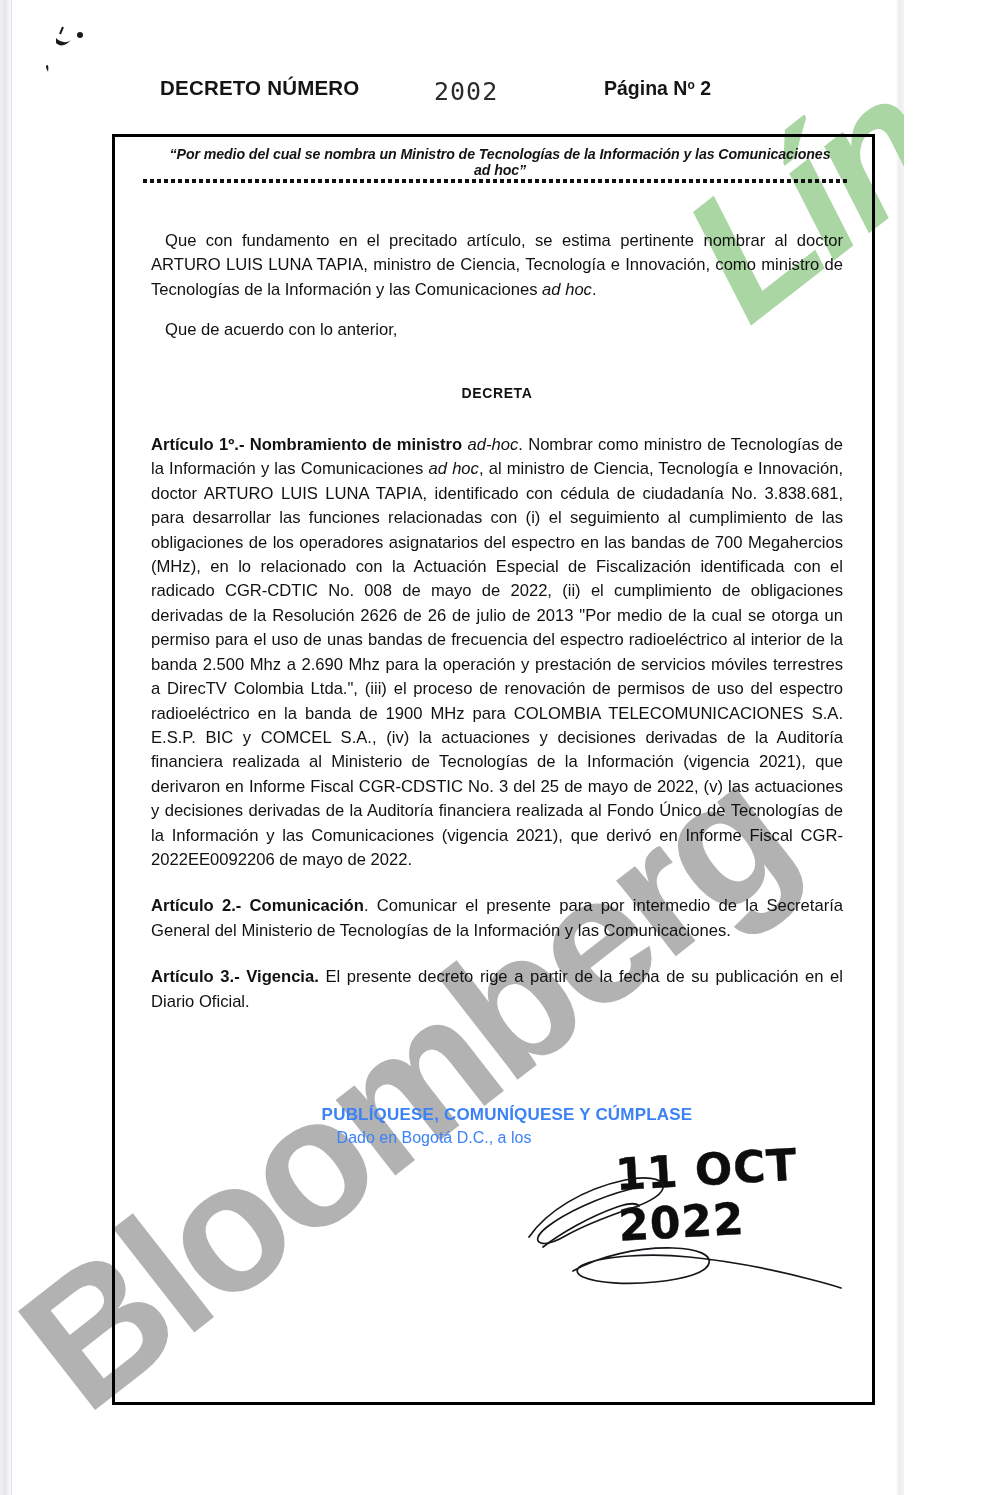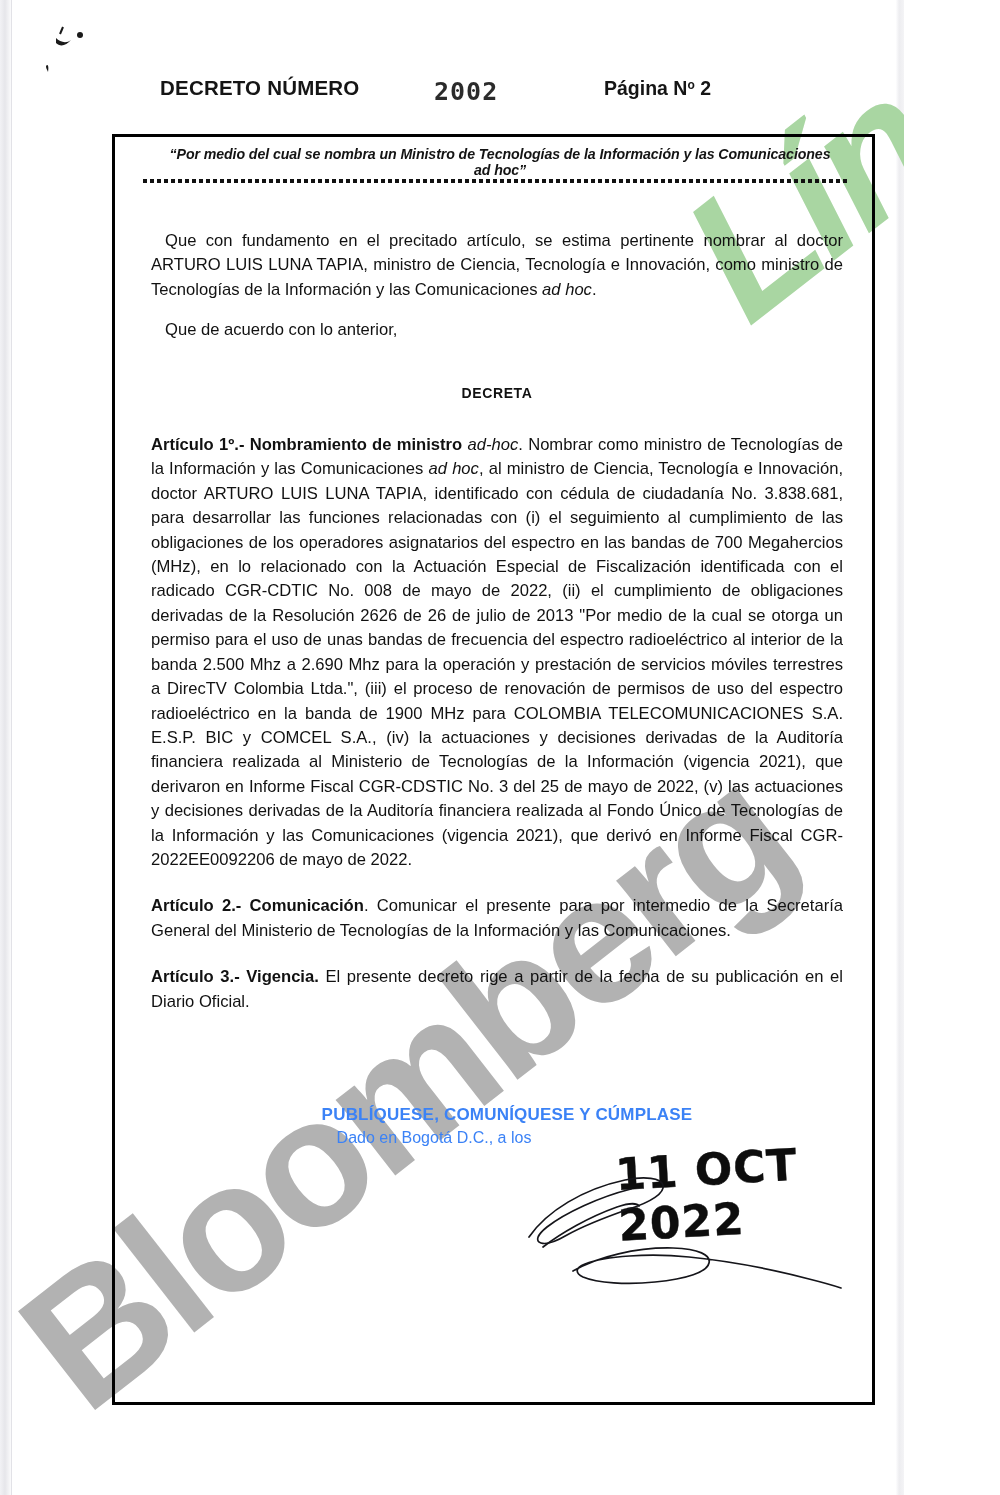--- a/index.html
+++ b/index.html
@@ -75,21 +75,21 @@
     left: 160px; top: 0;
     font-size: 20.5px;
     font-weight: 700;
     color: #151515;
     letter-spacing: 0.2px;
   }
   .hdr-number {
     position: absolute;
     left: 434px; top: 1px;
     font-size: 25px;
-    font-weight: 700;
+    font-weight: 400;
     color: #1b1b1b;
     font-family: "DejaVu Sans Mono", monospace;
     letter-spacing: 1px;
     opacity: 0.93;
   }
   .hdr-pagina {
     position: absolute;
     left: 604px; top: 1px;
     font-size: 19.5px;
     font-weight: 700;

